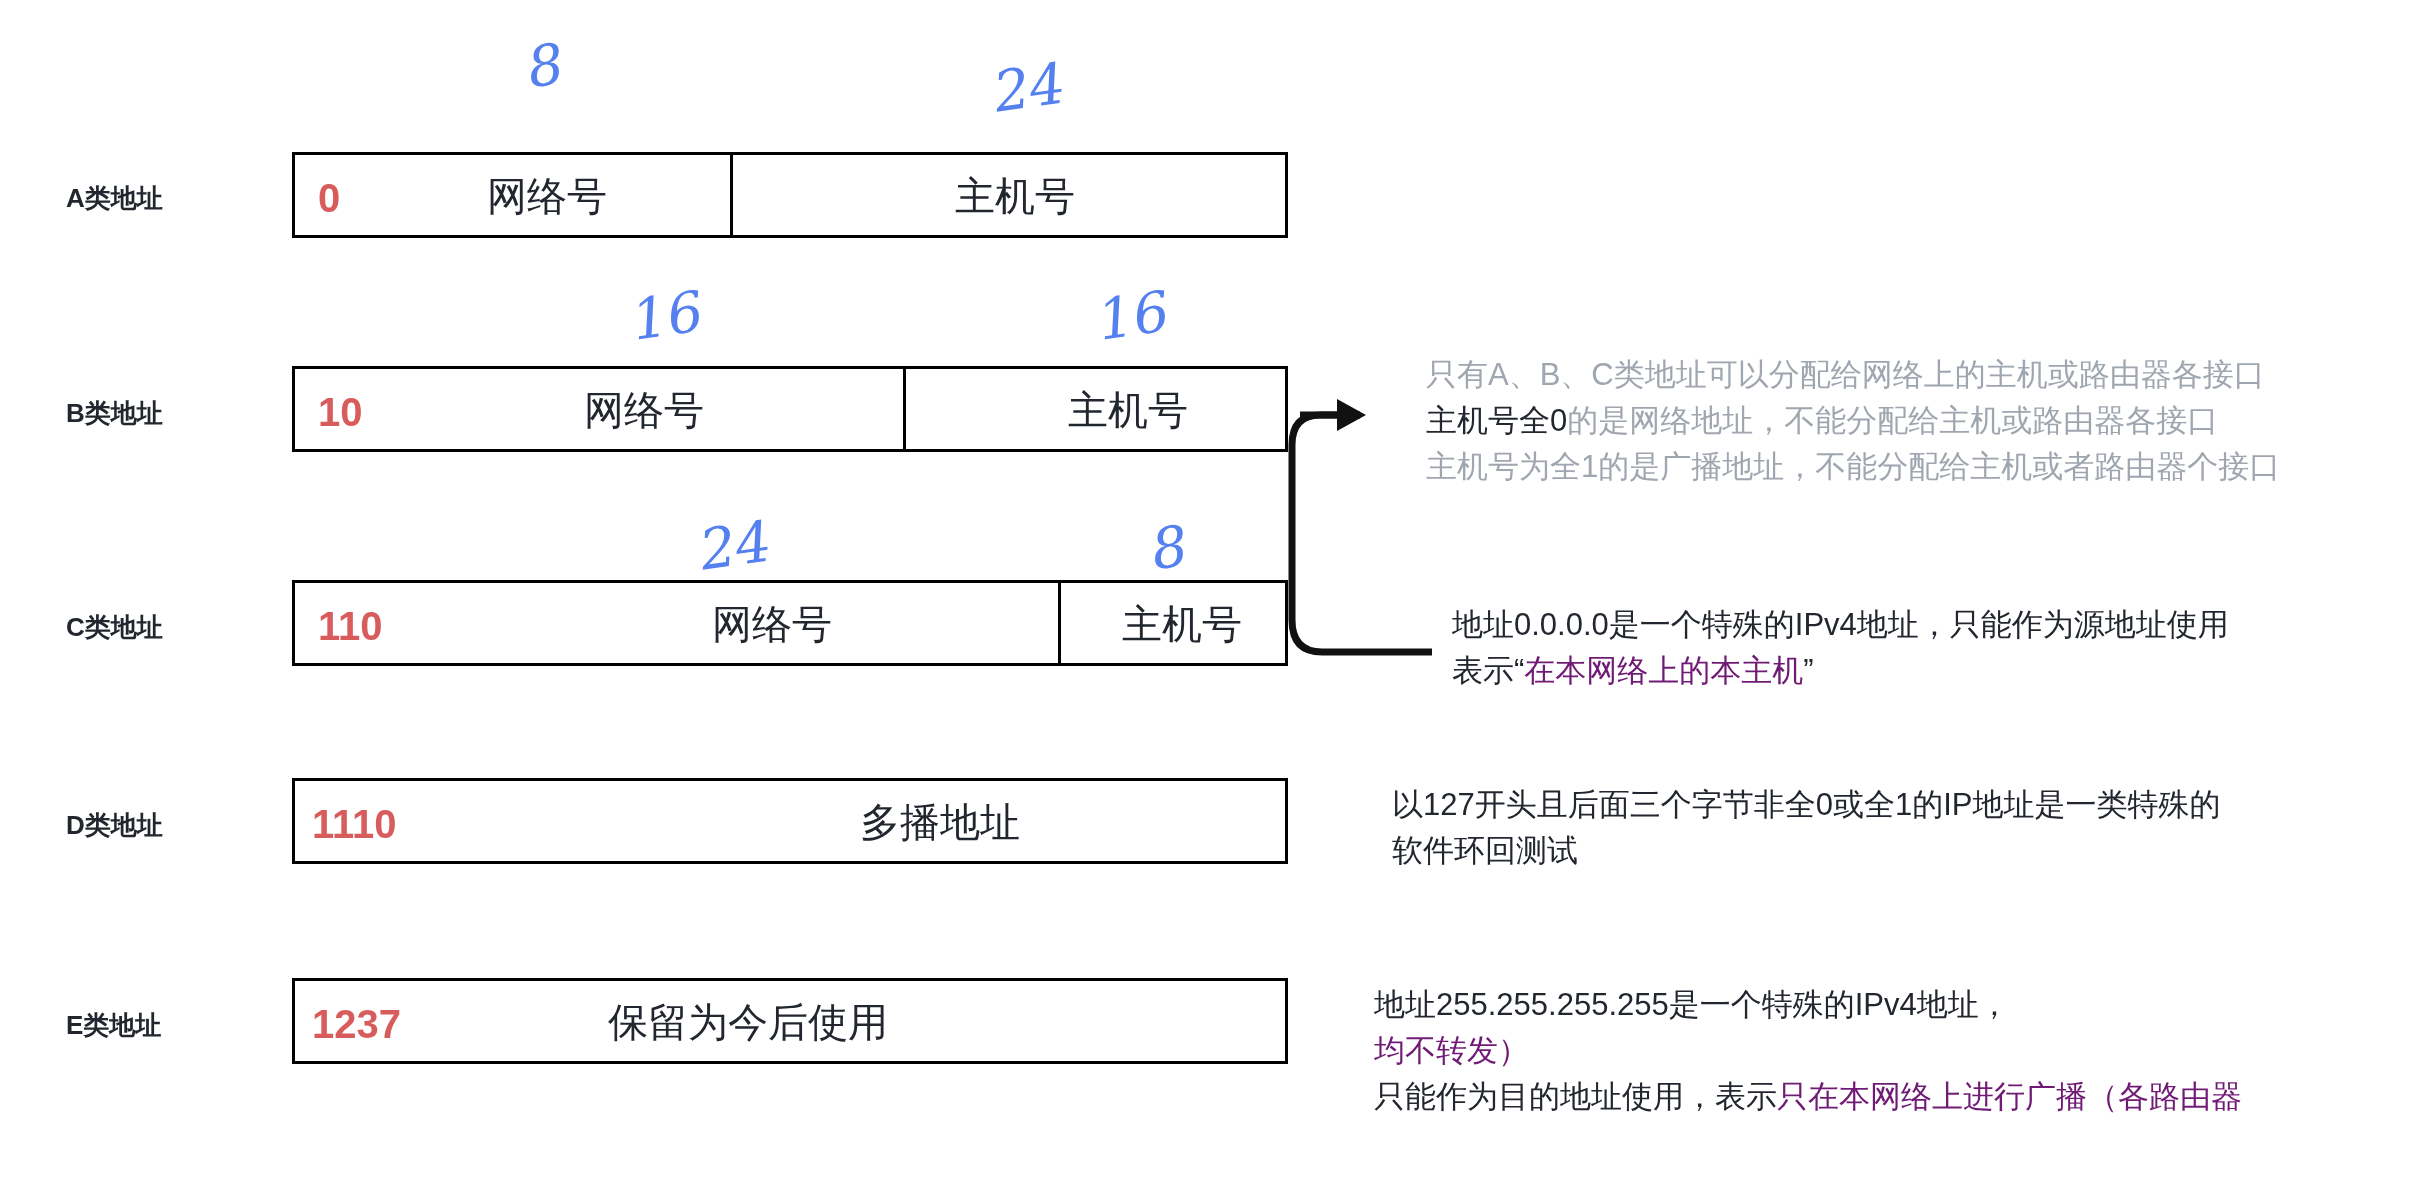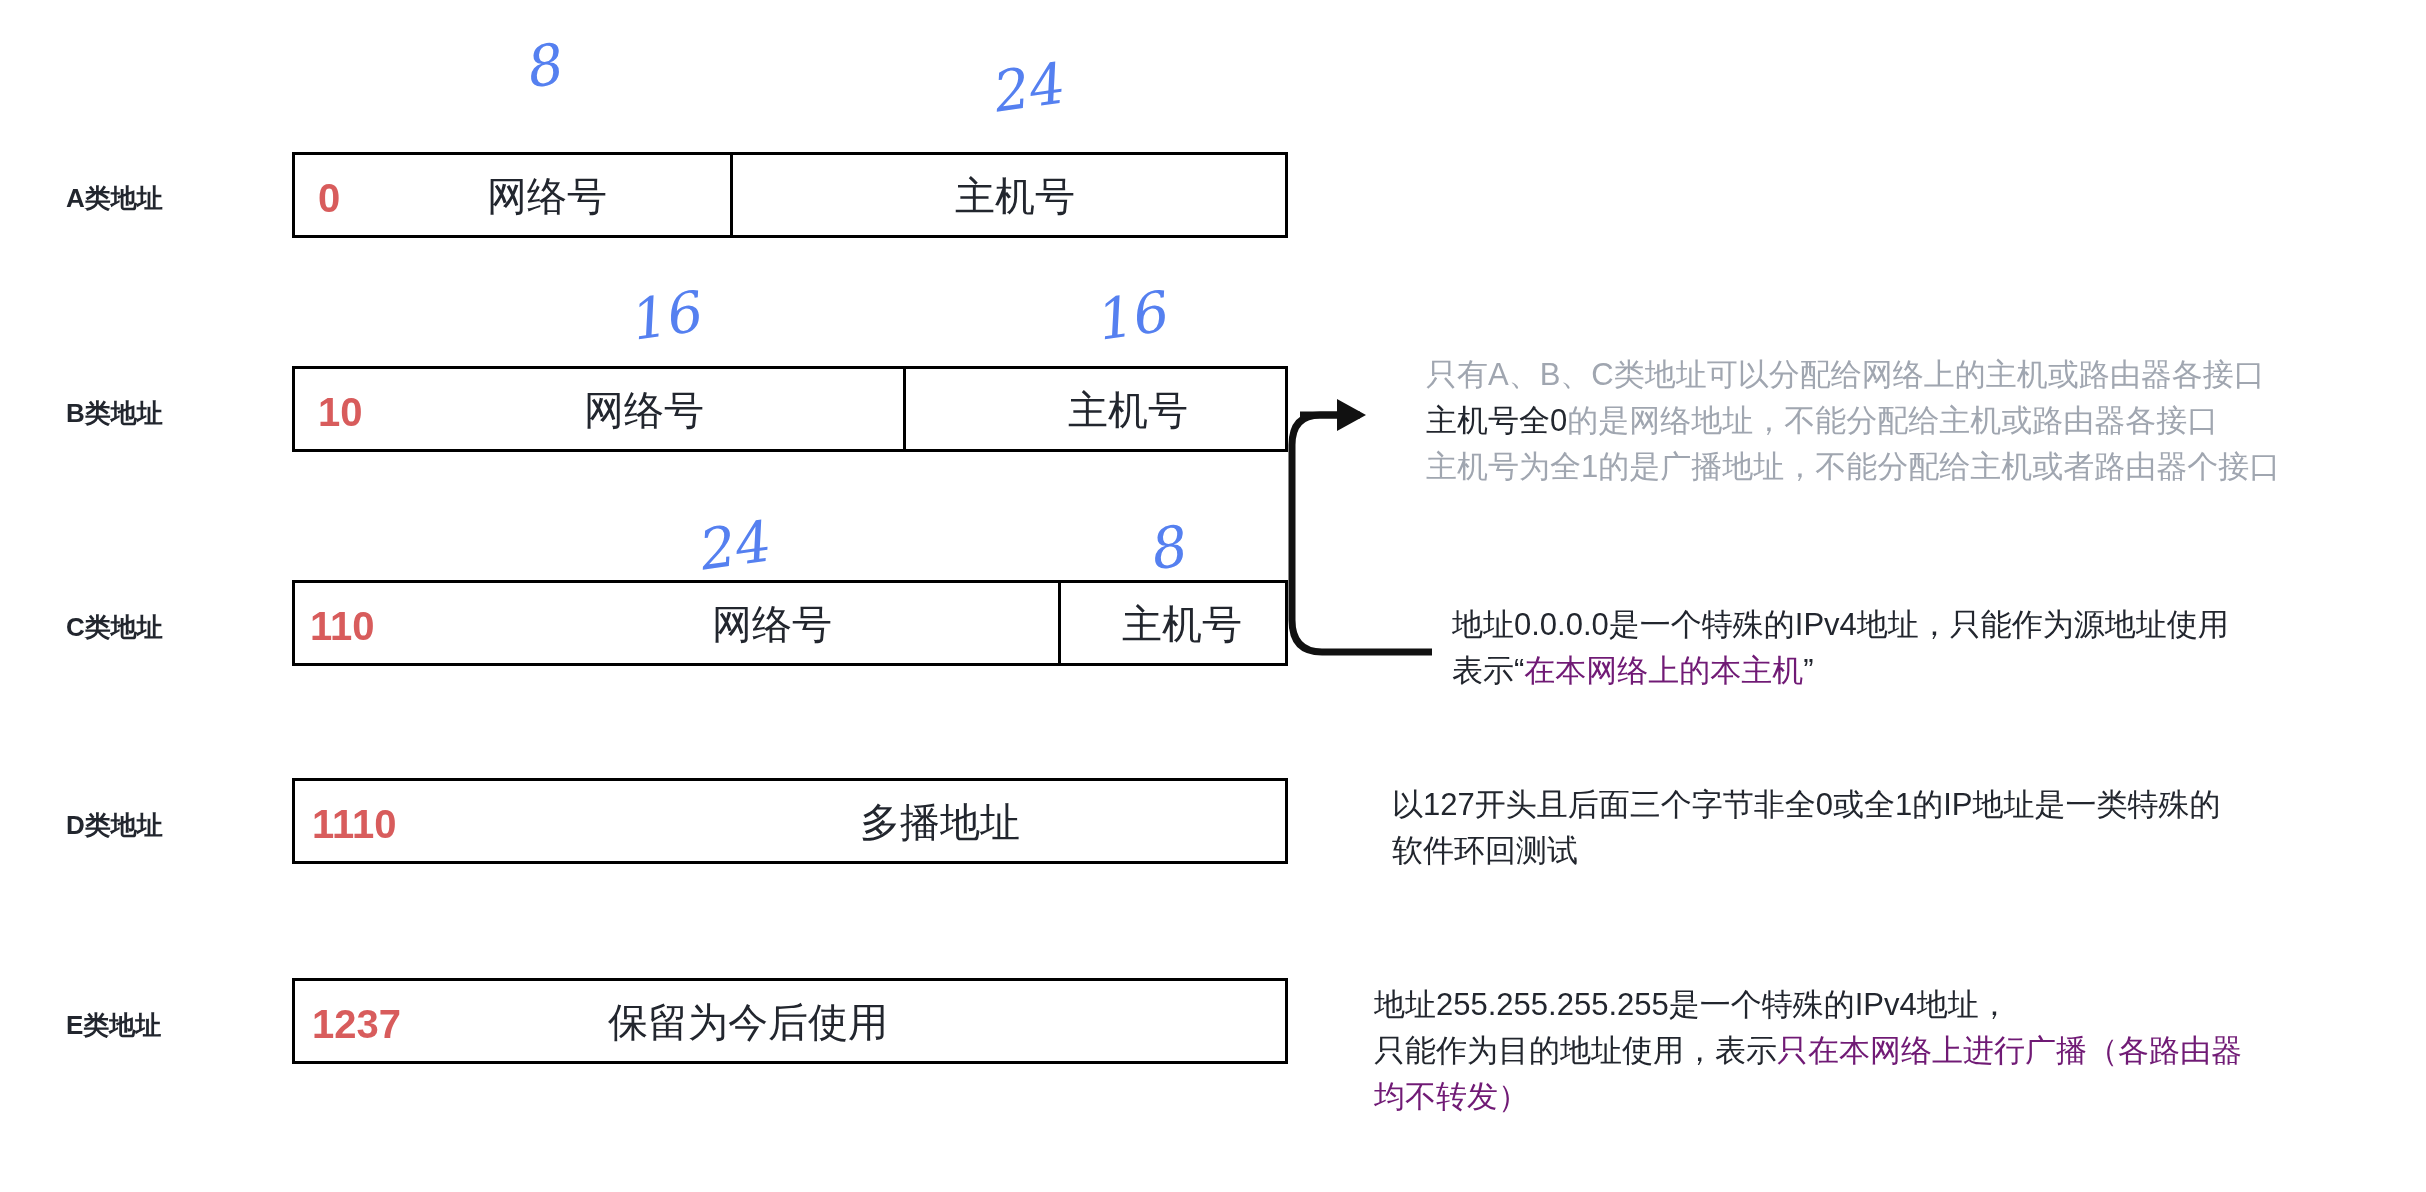--- a/index.html
+++ b/index.html
@@ -112,21 +112,21 @@
     <div class="divider" style="left:608px;"></div>
   </div>
   <div class="prefix" style="left:318px;top:392px;">10</div>
   <div class="fieldtext" style="left:584px;top:390px;">网络号</div>
   <div class="fieldtext" style="left:1068px;top:390px;">主机号</div>
 
   <div class="row-label" style="left:66px;top:614px;">C类地址</div>
   <div class="fieldbox" style="left:292px;top:580px;width:996px;height:86px;">
     <div class="divider" style="left:763px;"></div>
   </div>
-  <div class="prefix" style="left:310px;top:606px;">110</div>
+  <div class="prefix" style="left:318px;top:606px;">110</div>
   <div class="fieldtext" style="left:712px;top:604px;">网络号</div>
   <div class="fieldtext" style="left:1122px;top:604px;">主机号</div>
 
   <div class="row-label" style="left:66px;top:812px;">D类地址</div>
   <div class="fieldbox" style="left:292px;top:778px;width:996px;height:86px;"></div>
   <div class="prefix" style="left:312px;top:804px;">1110</div>
   <div class="fieldtext" style="left:860px;top:802px;">多播地址</div>
 
   <div class="row-label" style="left:66px;top:1012px;">E类地址</div>
   <div class="fieldbox" style="left:292px;top:978px;width:996px;height:86px;"></div>
@@ -150,17 +150,17 @@
     <div class="note-line"><span class="t-dark">表示“</span><span class="t-purple">在本网络上的本主机</span><span class="t-dark">”</span></div>
   </div>
 
   <div class="note dark" style="left:1392px;top:782px;">
     <div class="note-line t-dark">以127开头且后面三个字节非全0或全1的IP地址是一类特殊的</div>
     <div class="note-line t-dark">软件环回测试</div>
   </div>
 
   <div class="note dark" style="left:1374px;top:982px;">
     <div class="note-line t-dark">地址255.255.255.255是一个特殊的IPv4地址，</div>
+    <div class="note-line t-purple">均不转发）</div>
     <div class="note-line"><span class="t-dark">只能作为目的地址使用，表示</span><span class="t-purple">只在本网络上进行广播（各路由器</span></div>
-    <div class="note-line t-purple">均不转发）</div>
   </div>
 
 </div>
 
 </body></html>

